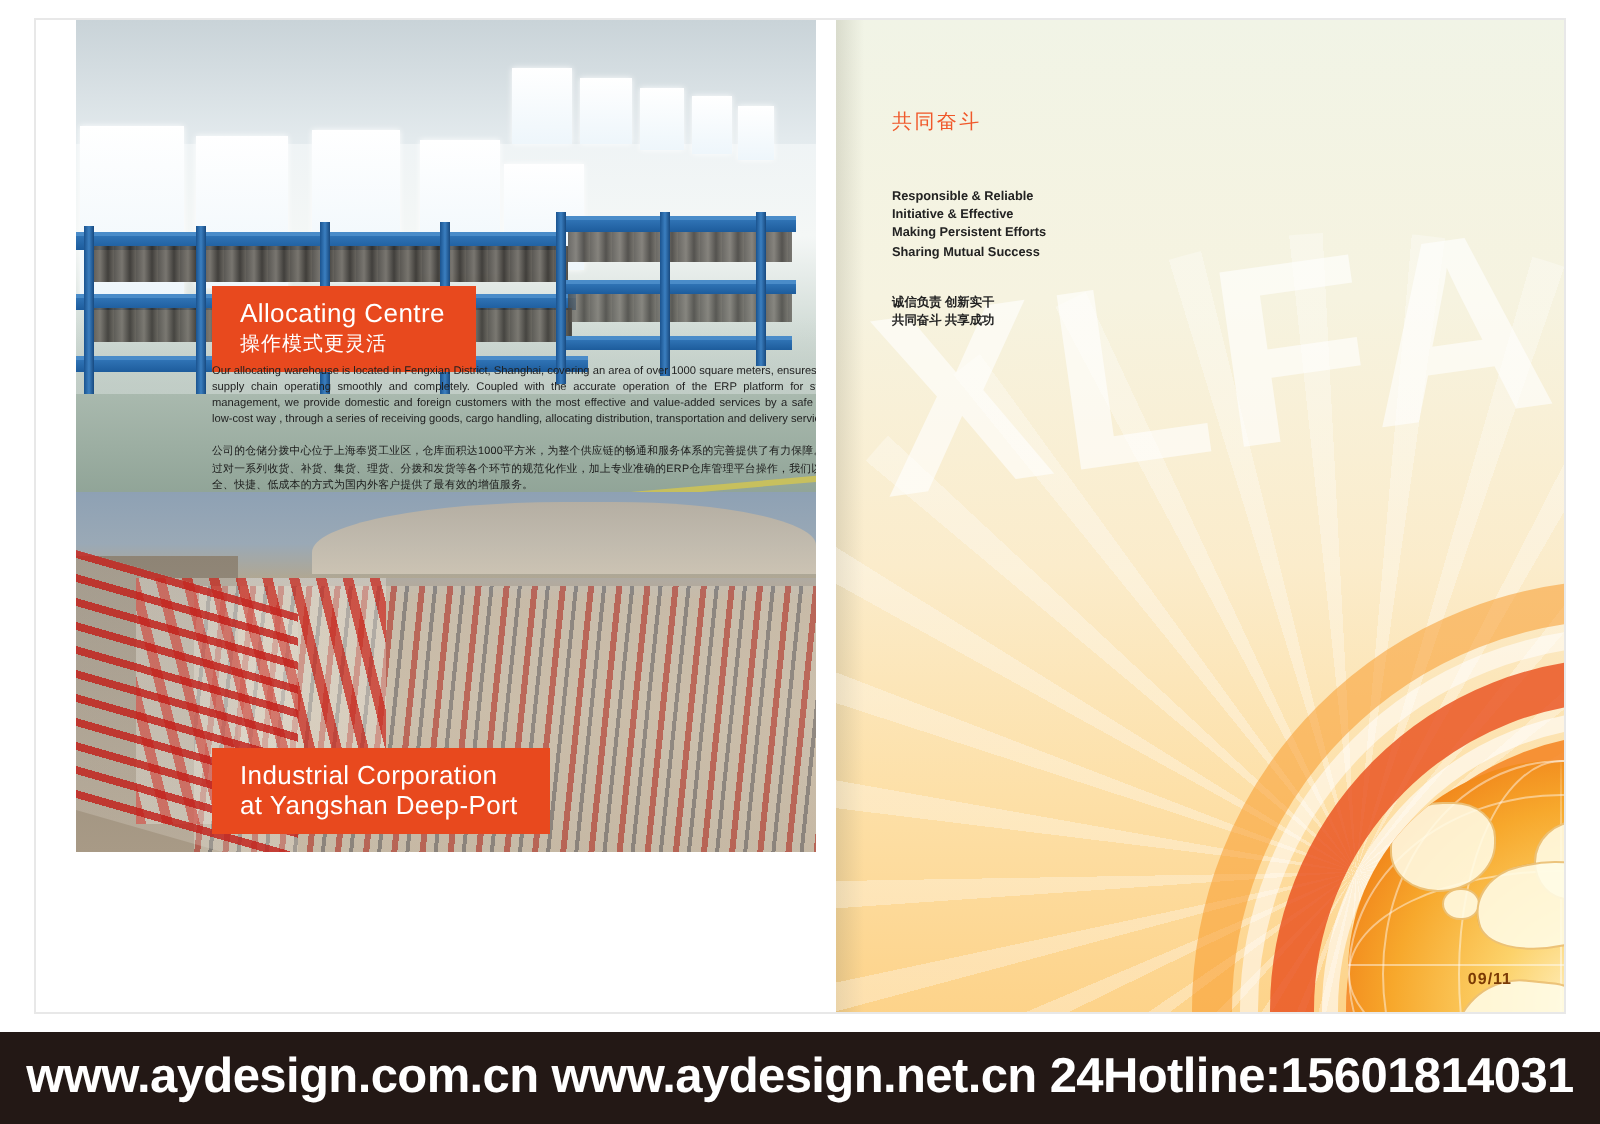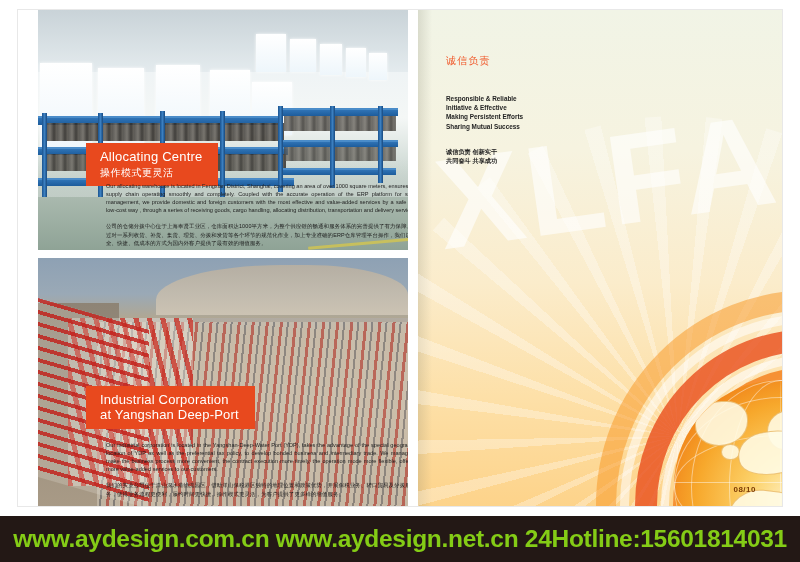--- a/index.html
+++ b/index.html
@@ -36,21 +36,21 @@
   #left-page {
     position: absolute;
     left: 0; top: 0;
     width: 400px; height: 100%;
     background: #ffffff;
     overflow: hidden;
   }
 
   .panel { position: absolute; left: 20px; width: 370px; overflow: hidden; }
   #panel-top    { top: 0px;   height: 240px; }
-  #panel-bottom { top: 248px; height: 248px; }
+  #panel-bottom { top: 236px; height: 180px; }
 
   
   .photo { position: absolute; left: 0; top: 0; width: 100%; height: 100%; overflow: hidden; }
 
   
   .photo-warehouse {
     background:
       linear-gradient(to bottom, rgba(255,255,255,0) 62%, rgba(196,206,200,.55) 78%, rgba(150,165,155,.75) 100%),
       linear-gradient(to bottom, #dfe6ea 0%, #eef3f5 22%, #f4f7f6 45%, #c5d2cb 72%, #9fb0a6 100%);
   }
@@ -124,21 +124,21 @@
   }
   .pt-quay {
     position:absolute; left:8%; top:24%; width:34%; height:68%;
     background:
       repeating-linear-gradient(76deg,
         rgba(205,48,38,.75) 0px, rgba(205,48,38,.75) 5px,
         rgba(240,238,230,.35) 5px, rgba(240,238,230,.35) 13px);
   }
 
   
-  .cap-wrap { position: absolute; left: 0; display: flex; align-items: flex-start; }
+  .cap-wrap { position: absolute; left: 0; display: flex; align-items: flex-start; padding-left: 20px; }
   .cap-gray {
     width: 48px;
     background: #c6c6c6;
   }
   .cap-orange {
     background: #e8491e;
     padding: 6px 16px 7px 14px;
     color: #ffffff;
   }
   .cap-en {
@@ -267,21 +267,21 @@
   }
 
   
   #bottom-banner {
     position: absolute; left: 0; bottom: 0;
     width: 800px; height: 46px;
     background: #231815;
     display: flex; align-items: center; justify-content: center;
   }
   #banner-text {
-    color: #84cc16; font-size: 24.5px; font-weight: 700;
+    color: #ffffff; font-size: 24.5px; font-weight: 700;
     letter-spacing: -0.3px; white-space: nowrap;
     font-family: "Liberation Sans", sans-serif;
   }
 </style>
 </head>
 <body>
 
 <div id="spread">
   <div id="page-frame">
 
@@ -393,36 +393,36 @@
         <div class="parallel p3"></div>
         <div class="land l-grn"></div>
         <div class="land l-ice"></div>
         <div class="land l-scan"></div>
         <div class="land l-eur"></div>
 
         <div class="land l-afr"></div>
       </div>
 
       <div class="rp-copy">
-        <div class="rp-subtitle">诚信负责</div>
+        <div class="rp-subtitle">共同奋斗</div>
 
         <div class="rp-values">
           <div>Responsible &amp; Reliable</div>
           <div>Initiative &amp; Effective</div>
           <div>Making Persistent Efforts</div>
           <div>Sharing Mutual Success</div>
         </div>
 
         <div class="rp-values-cn">
           <div>诚信负责 创新实干</div>
           <div>共同奋斗 共享成功</div>
         </div>
       </div>
 
-      <div class="page-number">08/10</div>
+      <div class="page-number">09/11</div>
     </div>
 
   </div>
 </div>
 
 <div id="bottom-banner">
   <div id="banner-text">www.aydesign.com.cn www.aydesign.net.cn 24Hotline:15601814031</div>
 </div>
 
 </body></html>

